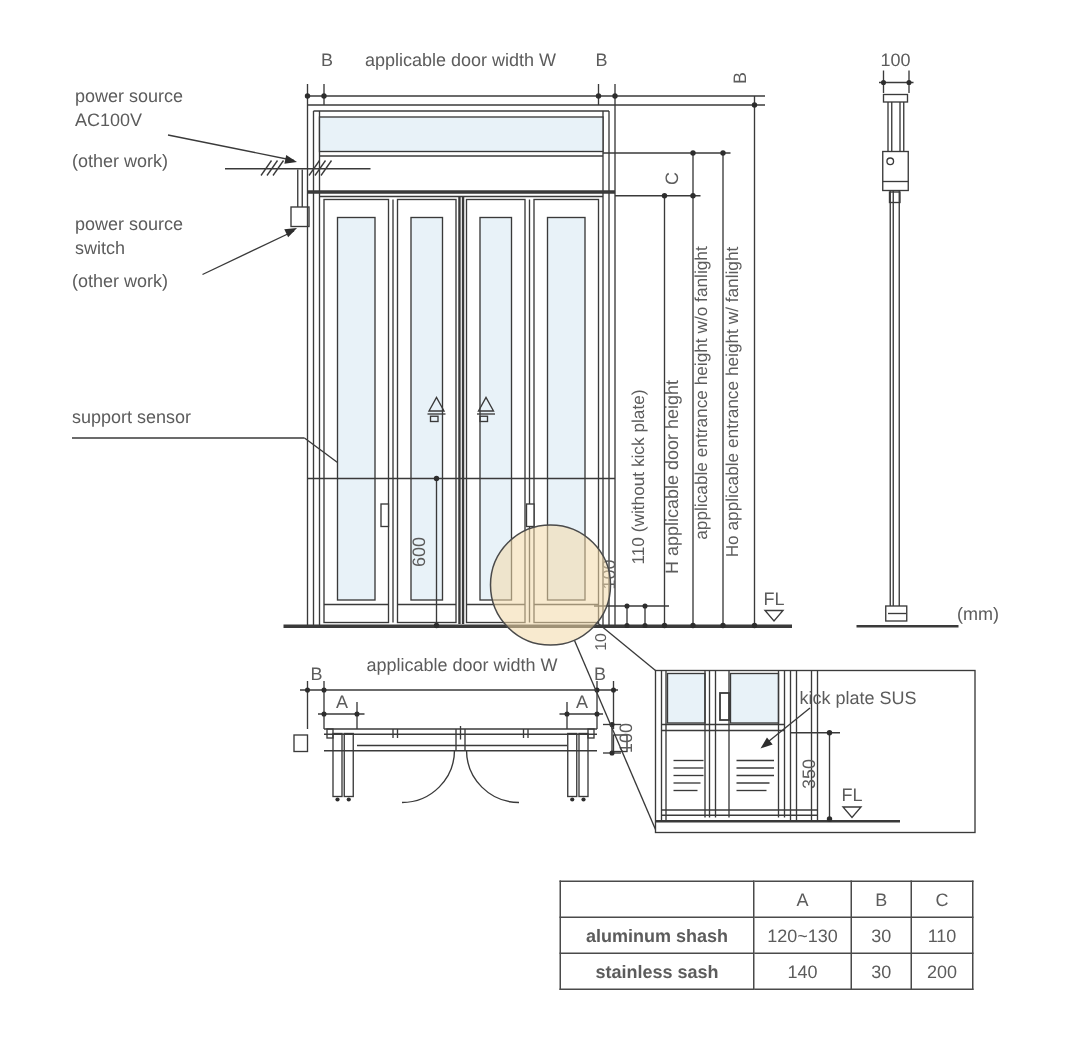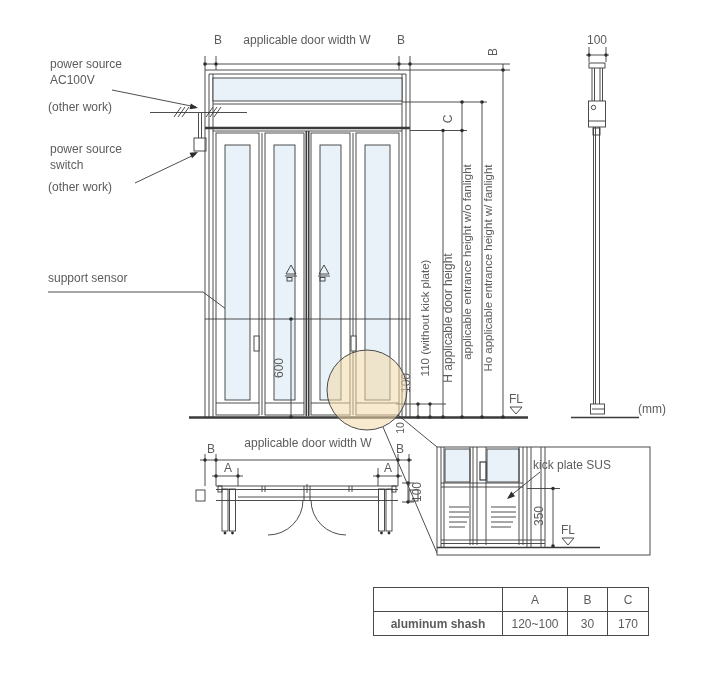--- a/index.html
+++ b/index.html
@@ -327,19 +327,25 @@
 <table class="spec-table">
   <tbody>
     <tr>
       <td class="c0"></td>
       <td class="c1">A</td>
       <td class="c2">B</td>
       <td class="c3">C</td>
     </tr>
     <tr>
       <td class="c0">aluminum shash</td>
-      <td class="c1">120~100</td>
+      <td class="c1">120~130</td>
       <td class="c2">30</td>
-      <td class="c3">170</td>
+      <td class="c3">110</td>
+    </tr>
+    <tr>
+      <td class="c0">stainless sash</td>
+      <td class="c1">140</td>
+      <td class="c2">30</td>
+      <td class="c3">200</td>
     </tr>
   </tbody>
 </table>
 </div>
 
 </body></html>

